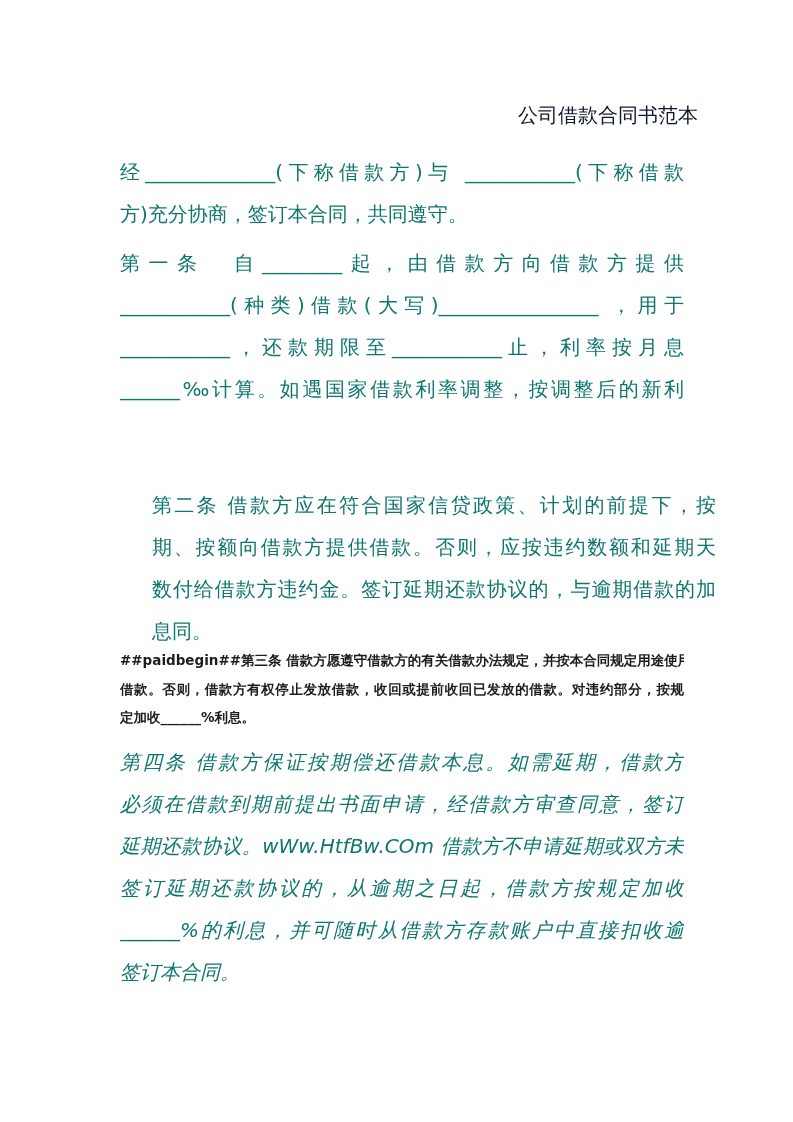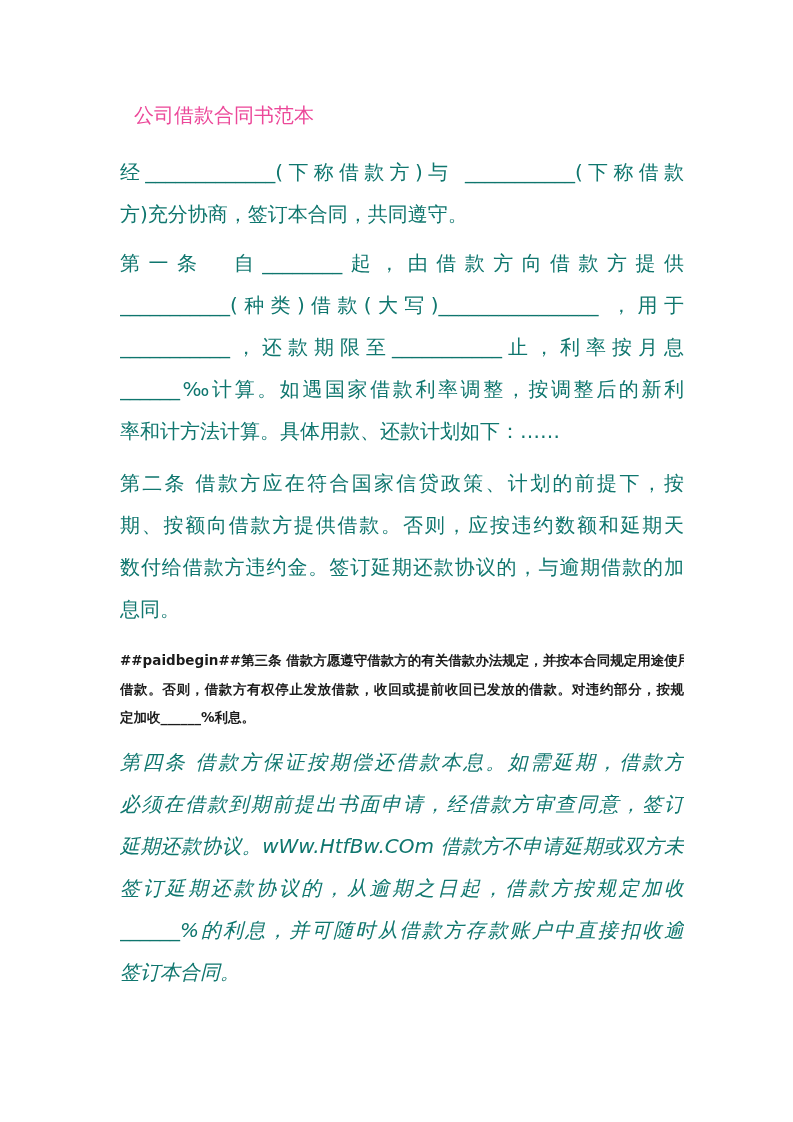--- a/index.html
+++ b/index.html
@@ -18,23 +18,23 @@
   }
   .title {
     position: absolute;
     top: 94px;
     left: 120px;
     width: 564px;
     margin: 0;
     font-size: 20px;
     line-height: 42px;
     font-weight: normal;
-    text-align: left;
+    text-align: right;
     transform: translateX(14px);
-    color: #ec4899;
+    color: #0f172a;
   }
   .para {
     position: absolute;
     left: 120px;
     width: 564px;
     overflow: hidden;
   }
   .para.body {
     font-size: 20px;
     line-height: 42px;
@@ -49,42 +49,41 @@
   .line {
     white-space: nowrap;
     text-align: justify;
     text-align-last: justify;
   }
   .line.last {
     text-align-last: left;
   }
   #p-preamble { top: 151px; }
   #p-article1 { top: 242px; }
-  #p-article2 { top: 462px; }
+  #p-article2 { top: 484px; margin-left: 32px; }
   #p-article3 { top: 646px; }
   #p-article4 { top: 741px; font-style: italic; }
 </style>
 </head>
 <body>
 
 <div class="page">
 
   <h1 class="title">公司借款合同书范本</h1>
 
   <div class="para body" id="p-preamble">
     <div class="line">经_____________(下称借款方)与 ___________(下称借款</div>
     <div class="line last">方)充分协商，签订本合同，共同遵守。</div>
   </div>
 
   <div class="para body" id="p-article1">
     <div class="line">第一条　自________起，由借款方向借款方提供</div>
     <div class="line">___________(种类)借款(大写)________________ ，用于</div>
     <div class="line">___________，还款期限至___________止，利率按月息</div>
     <div class="line">______‰计算。如遇国家借款利率调整，按调整后的新利</div>
-    <div class="line last">率和计方法计算。具体用款、还款计划如下：……</div>
   </div>
 
   <div class="para body" id="p-article2">
     <div class="line">第二条 借款方应在符合国家信贷政策、计划的前提下，按</div>
     <div class="line">期、按额向借款方提供借款。否则，应按违约数额和延期天</div>
     <div class="line">数付给借款方违约金。签订延期还款协议的，与逾期借款的加</div>
     <div class="line last">息同。</div>
   </div>
 
   <div class="para fine" id="p-article3">

